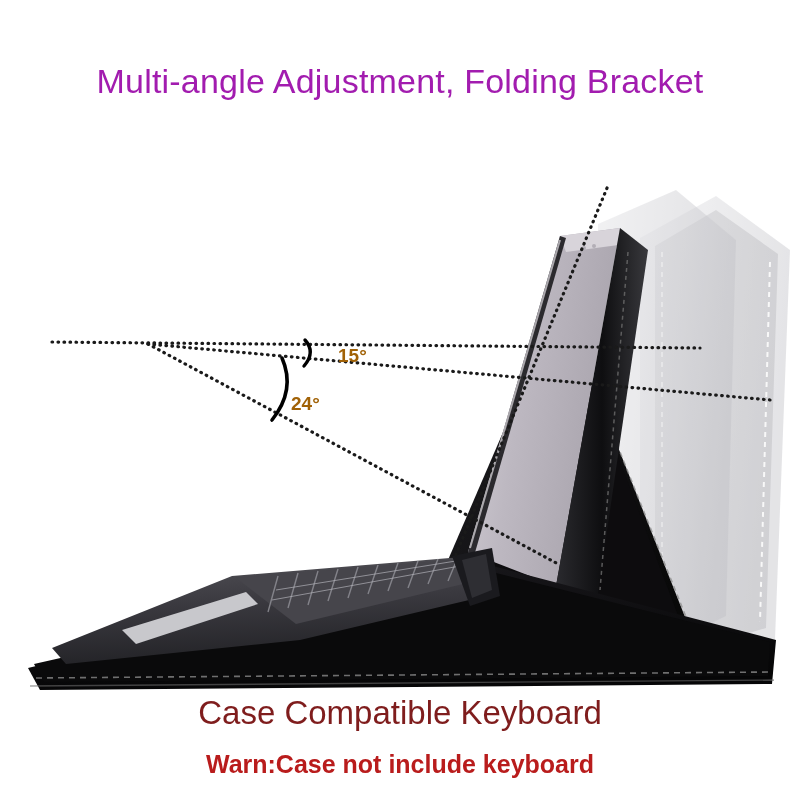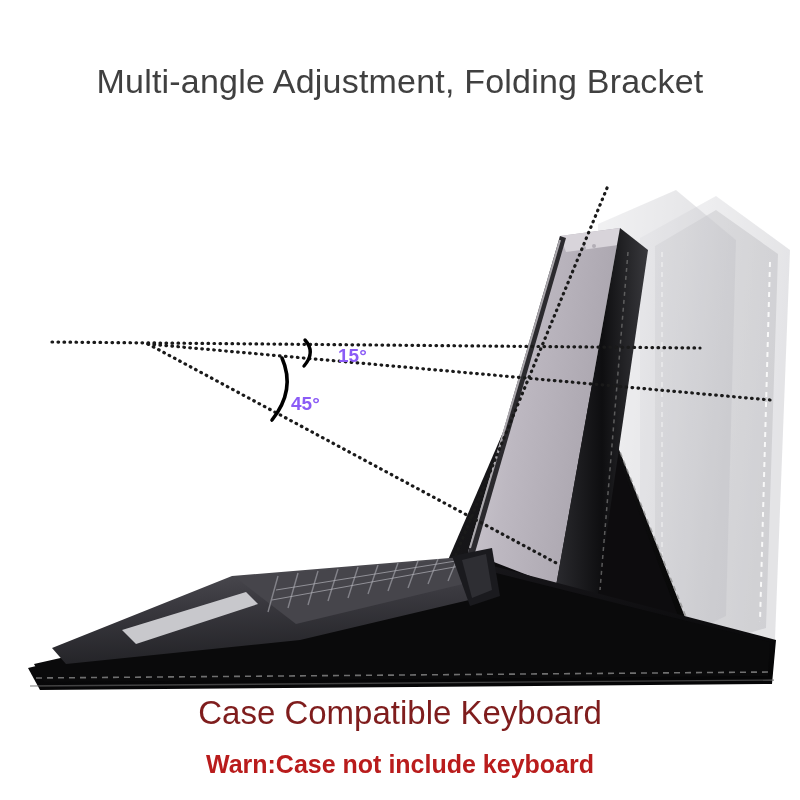--- a/index.html
+++ b/index.html
@@ -3,35 +3,35 @@
 <meta charset="utf-8">
 <style>
   html,body{margin:0;padding:0;background:#fff;}
   body{width:800px;height:800px;overflow:hidden;
        font-family:"Liberation Sans",sans-serif;background:#ffffff;}
   .stage{position:relative;width:800px;height:800px;background:#fff;}
 
   
   .headline{
     position:absolute;left:0;top:62px;width:800px;text-align:center;
-    font-size:34px;color:#404040;letter-spacing:.2px;white-space:nowrap;
+    font-size:34px;color:#a21caf;letter-spacing:.2px;white-space:nowrap;
   }
   .caption{
     position:absolute;left:0;top:694px;width:800px;text-align:center;
     font-size:33px;color:#7f1d1d;white-space:nowrap;
   }
   .warning{
     position:absolute;left:0;top:750px;width:800px;text-align:center;
     font-size:25px;font-weight:bold;color:#b91c1c;white-space:nowrap;
   }
 
   
   .diagram{position:absolute;left:0;top:0;width:800px;height:800px;}
   .angle-label{
-    position:absolute;font-size:19px;font-weight:bold;color:#8b5cf6;
+    position:absolute;font-size:19px;font-weight:bold;color:#a16207;
   }
   #lbl-15{left:338px;top:345px;}
   #lbl-45{left:291px;top:393px;}
 
   
   .art{position:absolute;left:0;top:0;width:800px;height:800px;}
 </style>
 </head>
 <body>
 
@@ -167,19 +167,19 @@
       <line x1="148" y1="344" x2="560" y2="565"></line>
 
       <line x1="607" y1="188" x2="455" y2="557"></line>
     </g>
 
     <path d="M 305 340 Q 316 352 304 366" fill="none" stroke="#000" stroke-width="3.4" stroke-linecap="round"></path>
     <path d="M 282 358 Q 296 390 272 420" fill="none" stroke="#000" stroke-width="3.6" stroke-linecap="round"></path>
   </svg>
 
   <div class="angle-label" id="lbl-15">15°</div>
-  <div class="angle-label" id="lbl-45">45°</div>
+  <div class="angle-label" id="lbl-45">24°</div>
 
   <div class="caption">Case Compatible Keyboard</div>
 
   <div class="warning">Warn:Case not include keyboard</div>
 
 </div>
 
 </body></html>

